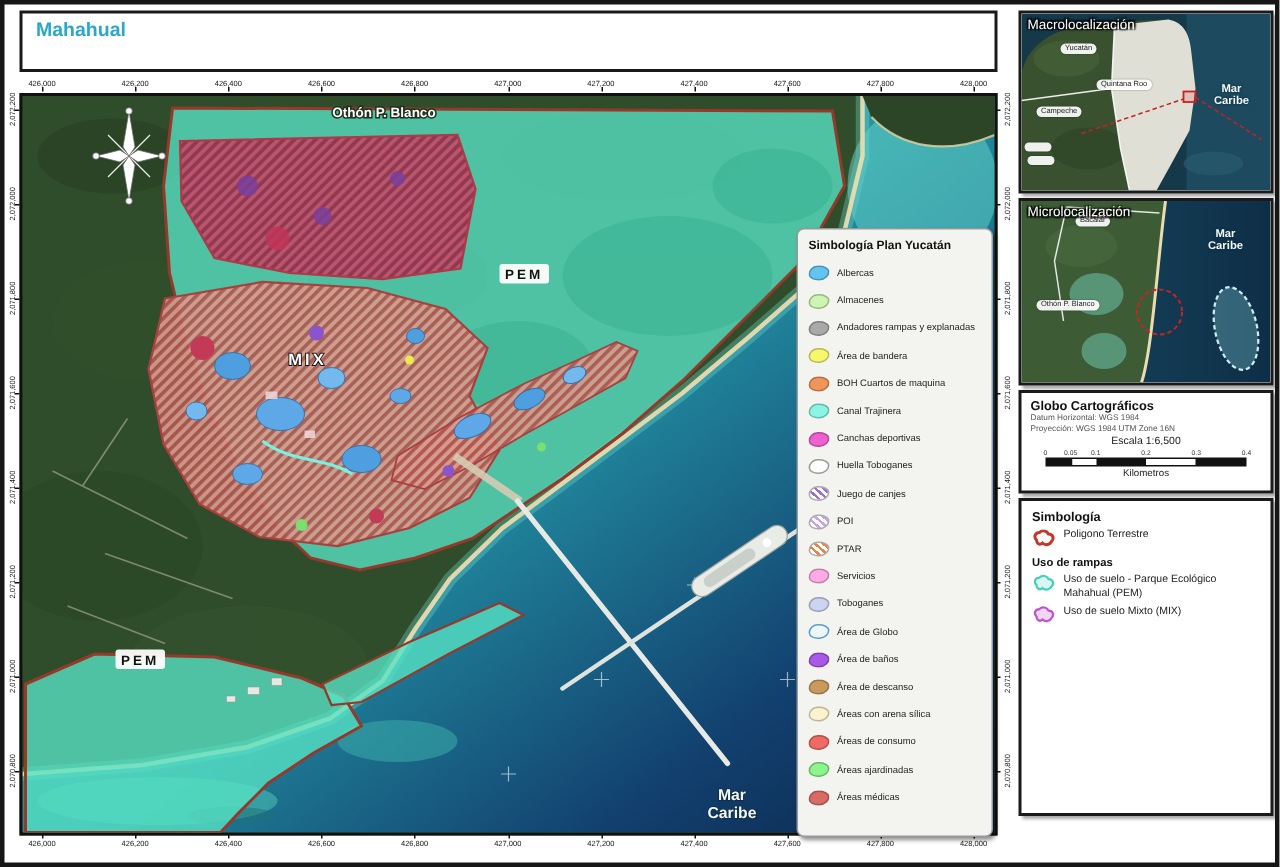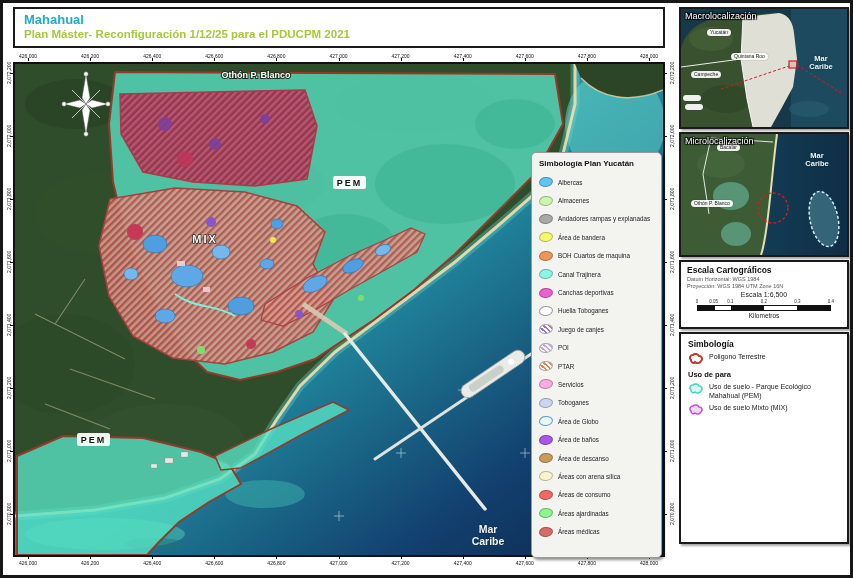--- a/index.html
+++ b/index.html
@@ -57,21 +57,20 @@
   .simb-label{font-size:7px;color:#222;line-height:8.5px;}
   .uso-heading{font-size:7.5px;font-weight:bold;color:#111;margin:5px 0 4px;}
 </style>
 </head>
 <body>
 
 <div class="sheet">
 
   <div class="title-box">
     <div class="title-line1">Mahahual</div>
-    <div class="title-line2">Plan Máster- Reconfiguración 1/12/25 para el PDUCPM 2021</div>
   </div>
 
   <div class="map-frame">
     <svg width="648" height="491" viewBox="0 0 648 491">
       <defs>
         <linearGradient id="seaGrad" x1="0" y1="0" x2="1" y2="1">
           <stop offset="0" stop-color="#62d4c6"></stop>
             <stop offset="0.3" stop-color="#37b3ae"></stop>
           <stop offset="0.55" stop-color="#1f7f97"></stop>
             <stop offset="0.8" stop-color="#123f6e"></stop>
@@ -427,21 +426,21 @@
     </svg>
     <span class="chip" style="left:36px;top:10px;">Bacalar</span>
     <span class="chip" style="left:10px;top:66px;">Othón P. Blanco</span>
     <span class="sea-label" style="left:116px;top:18px;width:40px;">
       <span>Mar</span><br><span>Caribe</span>
     </span>
   </div>
 
   <div class="panel" style="top:257px;height:69px;">
     <div class="datos-body">
-      <div class="datos-title">Escala Cartográficos</div>
+      <div class="datos-title">Globo Cartográficos</div>
       <div class="datos-line">Datum Horizontal: WGS 1984</div>
       <div class="datos-line">Proyección: WGS 1984 UTM Zone 16N</div>
       <div class="escala">Escala 1:6,500</div>
       <div id="scalebar-ticks">
           <span class="sb-tick" style="left: 0%;">0</span>
           <span class="sb-tick" style="left: 12.5%;">0.05</span>
           <span class="sb-tick" style="left: 25%;">0.1</span>
           <span class="sb-tick" style="left: 50%;">0.2</span>
           <span class="sb-tick" style="left: 75%;">0.3</span>
           <span class="sb-tick" style="left: 100%;">0.4</span>
@@ -459,21 +458,21 @@
 
   <div class="panel" style="top:329px;height:212px;">
     <div class="simb-body">
       <div class="simb-title">Simbología</div>
       <div class="simb-row">
         <svg width="16" height="12" viewBox="0 0 16 12">
           <path d="M3,7 C1,5 2,2 5,2 C7,0 10,1 11,3 C14,3 15,6 13,8 C12,10 9,11 7,9 C5,11 3,9 3,7 Z" fill="#ffffff" stroke="#c0392b" stroke-width="2"></path>
         </svg>
         <span class="simb-label">Poligono Terrestre</span>
       </div>
-      <div class="uso-heading">Uso de para</div>
+      <div class="uso-heading">Uso de rampas</div>
       <div class="simb-row">
         <svg width="16" height="12" viewBox="0 0 16 12">
           <path d="M3,7 C1,5 2,2 5,2 C7,0 10,1 11,3 C14,3 15,6 13,8 C12,10 9,11 7,9 C5,11 3,9 3,7 Z" fill="#d9f7f0" stroke="#45d0bd" stroke-width="1.5"></path>
         </svg>
         <span class="simb-label" style="width:128px;">Uso de suelo - Parque Ecológico Mahahual (PEM)</span>
       </div>
       <div class="simb-row">
         <svg width="16" height="12" viewBox="0 0 16 12">
           <path d="M3,7 C1,5 2,2 5,2 C7,0 10,1 11,3 C14,3 15,6 13,8 C12,10 9,11 7,9 C5,11 3,9 3,7 Z" fill="#f0d8f5" stroke="#c24fd4" stroke-width="1.5"></path>
         </svg>

